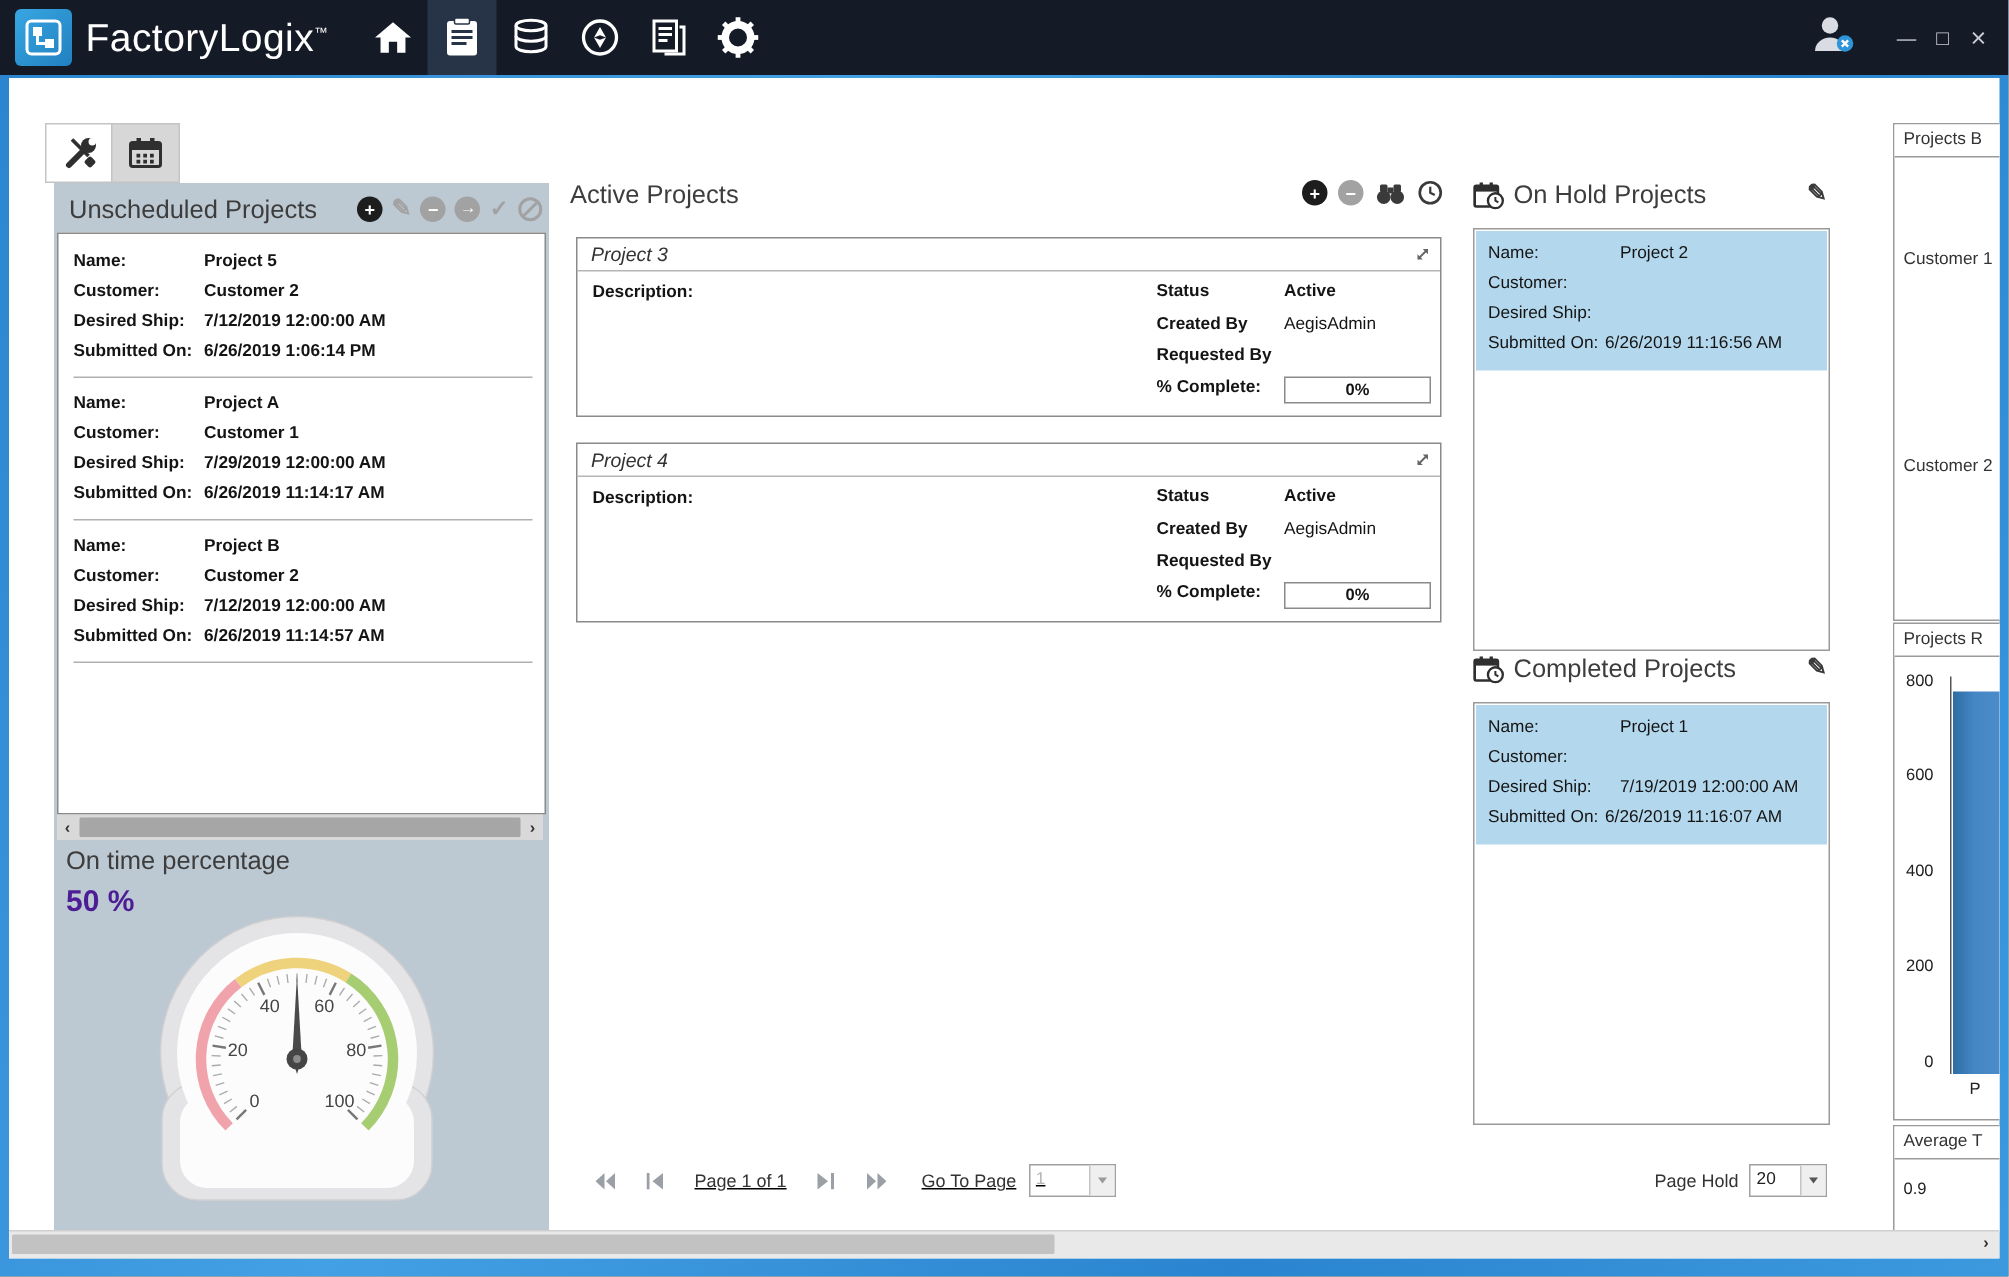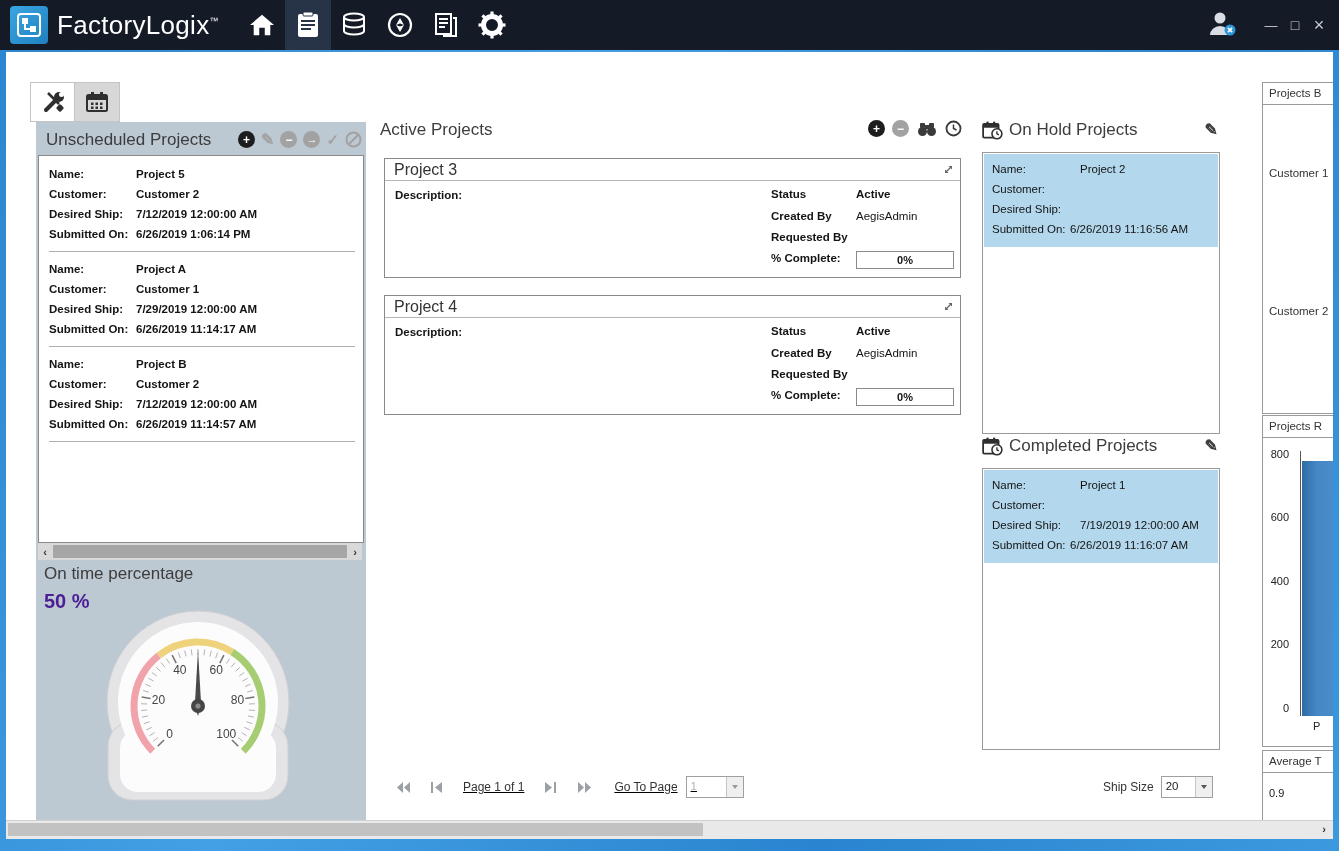--- a/index.html
+++ b/index.html
@@ -32,21 +32,21 @@
          justify-content:center;font-size:12px;font-weight:bold;line-height:1;cursor:pointer;}
   .cicon.dark{background:#1d1d1d;}
   .gicon{color:#a2a2a2;font-size:15px;font-weight:bold;cursor:pointer;line-height:1;}
   .hscrollbar{background:#d9d9d9;display:flex;align-items:center;}
   .sb-arrow{font-size:11px;color:#333;width:14px;text-align:center;cursor:pointer;font-weight:bold;}
   .sb-thumb{background:#a6a6a6;height:13px;border-radius:1px;cursor:pointer;}
   .ontime-val{font-size:20px;color:#4c1d95;font-weight:bold;}
   
   .card{border:1px solid #8a8a8a;background:#fff;}
   .card-h{height:21px;border-bottom:1px solid #b5b5b5;display:flex;align-items:center;padding:0 6px;}
-  .card-title{font-size:16px;color:#333;padding-left:3px;}
+  .card-title{font-size:13px;color:#333;padding-left:3px;font-style:italic;}
   .clabel{font-weight:bold;font-size:11.5px;color:#141414;}
   .cval{font-size:11.5px;color:#141414;}
   .pct-box{width:96px;height:16px;border:1px solid #8a8a8a;display:flex;align-items:center;justify-content:center;
            font-size:11px;font-weight:bold;color:#141414;background:#fff;}
   
   .rpanel{border:1px solid #9a9a9a;background:#fff;}
   .rcard{background:#b3d7ec;margin:1px;}
   .rrow{display:flex;height:20px;align-items:center;padding-left:8px;}
   .rlabel{font-size:11.5px;color:#141414;width:88px;flex:0 0 auto;}
   .rval{font-size:11.5px;color:#141414;white-space:nowrap;}
@@ -426,21 +426,21 @@
       </span>
       <span class="pgtext" style="margin-left:20px;">Go To Page</span>
       <span class="combo disabled" style="width:56px;margin-left:8px;">
         <span class="val">1</span>
         <span class="dd">
             <span class="tri"></span>
           </span>
       </span>
     </div>
     <div class="abs" style="left:1097px;top:724px;display:flex;align-items:center;">
-      <span class="pgtext">Ship Size</span>
+      <span class="pgtext">Page Hold</span>
       <span class="combo" style="width:50px;margin-left:7px;">
         <span class="val">20</span>
         <span class="dd">
             <span class="tri"></span>
           </span>
       </span>
     </div>
 
     <div class="abs" style="left:976px;top:68px;display:flex;align-items:center;width:236px;">
       <svg width="21" height="19" viewBox="0 0 19 17">

